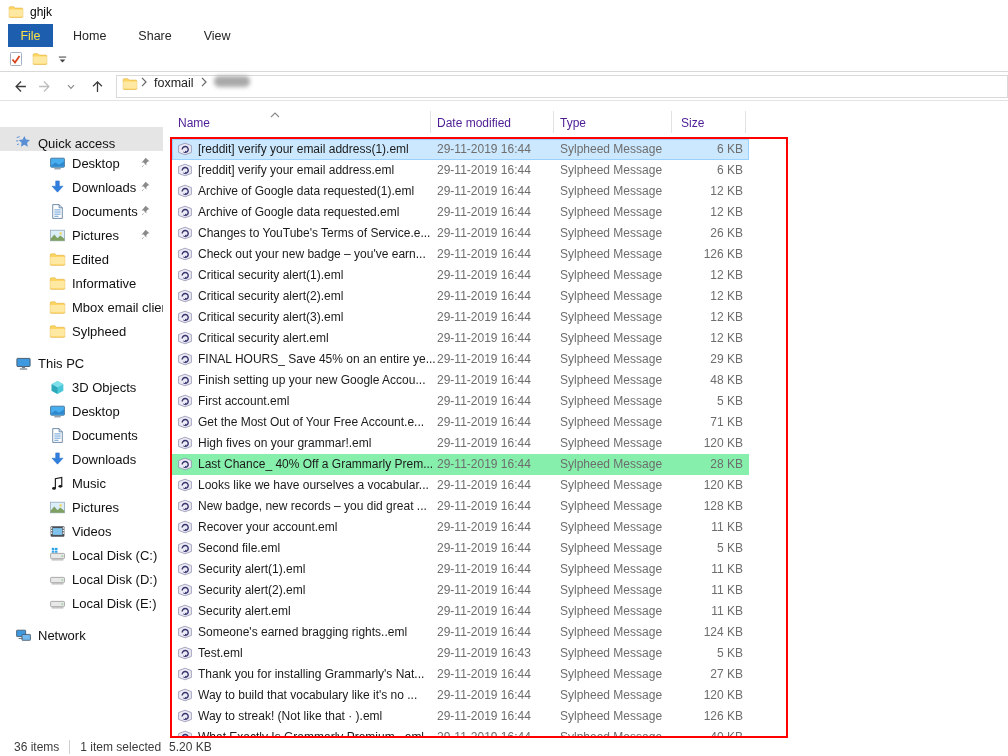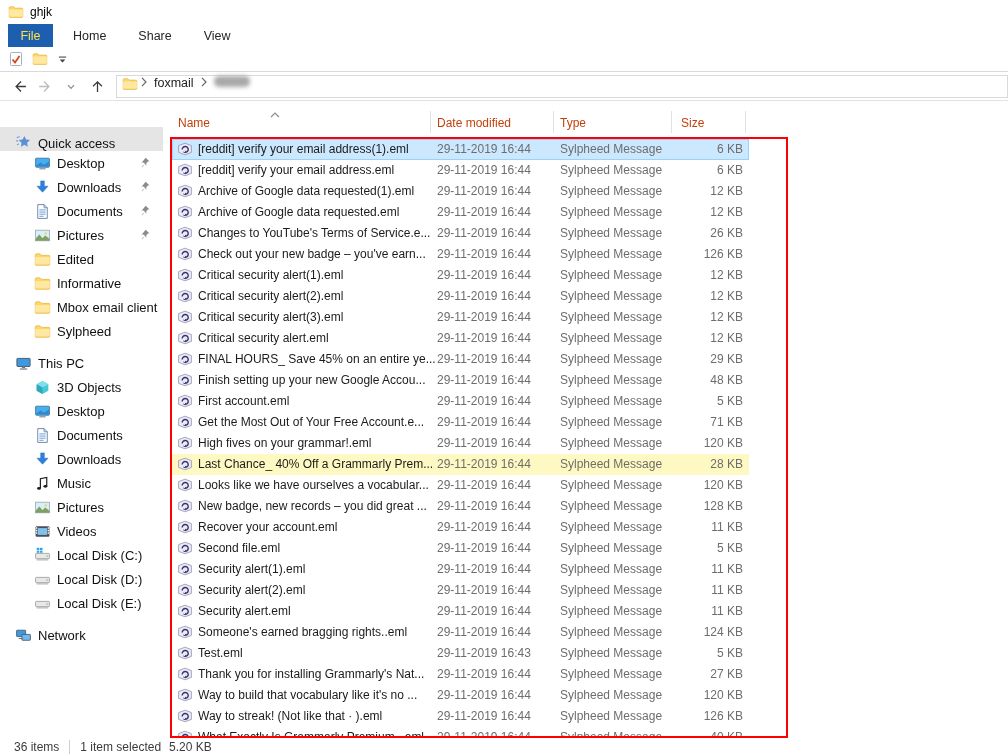--- a/index.html
+++ b/index.html
@@ -36,41 +36,41 @@
 
   
   .main { position:absolute; left:0; top:102px; width:100%; height:636px; background:#fff; }
 
   
   .sidebar { position:absolute; left:0; top:0; width:163px; height:100%; padding-top:25px; overflow:hidden; }
   .side-row { position:relative; height:24px; display:flex; align-items:center; font-size:13px; color:#111; cursor:default; }
   .side-row.gap { margin-top:8px; }
   .side-row.active { background:#e5e5e5;align-items:flex-end; }
   .side-row.lvl0 { padding-left:15px; }
-  .side-row.lvl1 { padding-left:34px; }
+  .side-row.lvl1 { padding-left:49px; }
   .side-row .ico { width:17px; height:17px; margin-right:6px; flex:0 0 17px; }
   .side-label { white-space:nowrap; }
   .pin { position:absolute; right:12px; top:5px; width:13px; height:13px; }
 
   
   .content { position:absolute; left:163px; top:0; right:0; height:100%; }
-  .listheader { position:absolute; left:0; top:5px; right:0; height:30px; font-size:12px; color:#c2410c; }
+  .listheader { position:absolute; left:0; top:5px; right:0; height:30px; font-size:12px; color:#4c1d95; }
   .hdr { position:absolute; top:9px; cursor:default; }
   .hdr-name { left:15px; }
   .hdr-caret { position:absolute; left:106px; top:1px; width:12px; height:8px; }
   .hdr-date { left:274px; }
   .hdr-type { left:397px; }
   .hdr-size { left:518px; }
   .hsep { position:absolute; top:4px; width:1px; height:22px; background:#e2e2e2; }
   .hsep1{ left:267px; } .hsep2{ left:390px; } .hsep3{ left:508px; } .hsep4{ left:582px; }
 
   .listbody { position:absolute; left:9px; top:37px; width:577px; height:598px; overflow:hidden; }
   .file-row { position:relative; height:21px; font-size:12px; }
   .file-row.selected { background:#cce8ff; box-shadow:inset 0 0 0 1px #99d1ff; }
-  .file-row.hover { background:#fef9c3; }
+  .file-row.hover { background:#86efac; }
   .cell { position:absolute; top:3px; white-space:nowrap; overflow:hidden; }
   .cell-icon { position:absolute; left:5px; top:2px; width:16px; height:16px; }
   .cell.name { left:26px; width:238px; color:#1b1b1b; }
   .cell.date { left:265px; width:120px; color:#6d6d6d; }
   .cell.type { left:388px; width:115px; color:#6d6d6d; }
   .cell.size { left:470px; width:101px; text-align:right; color:#6d6d6d; }
 
   
   .redrect { position:absolute; left:170px; top:137px; width:618px; height:601px; border:2px solid #fe0000; pointer-events:none; z-index:6; }
 

